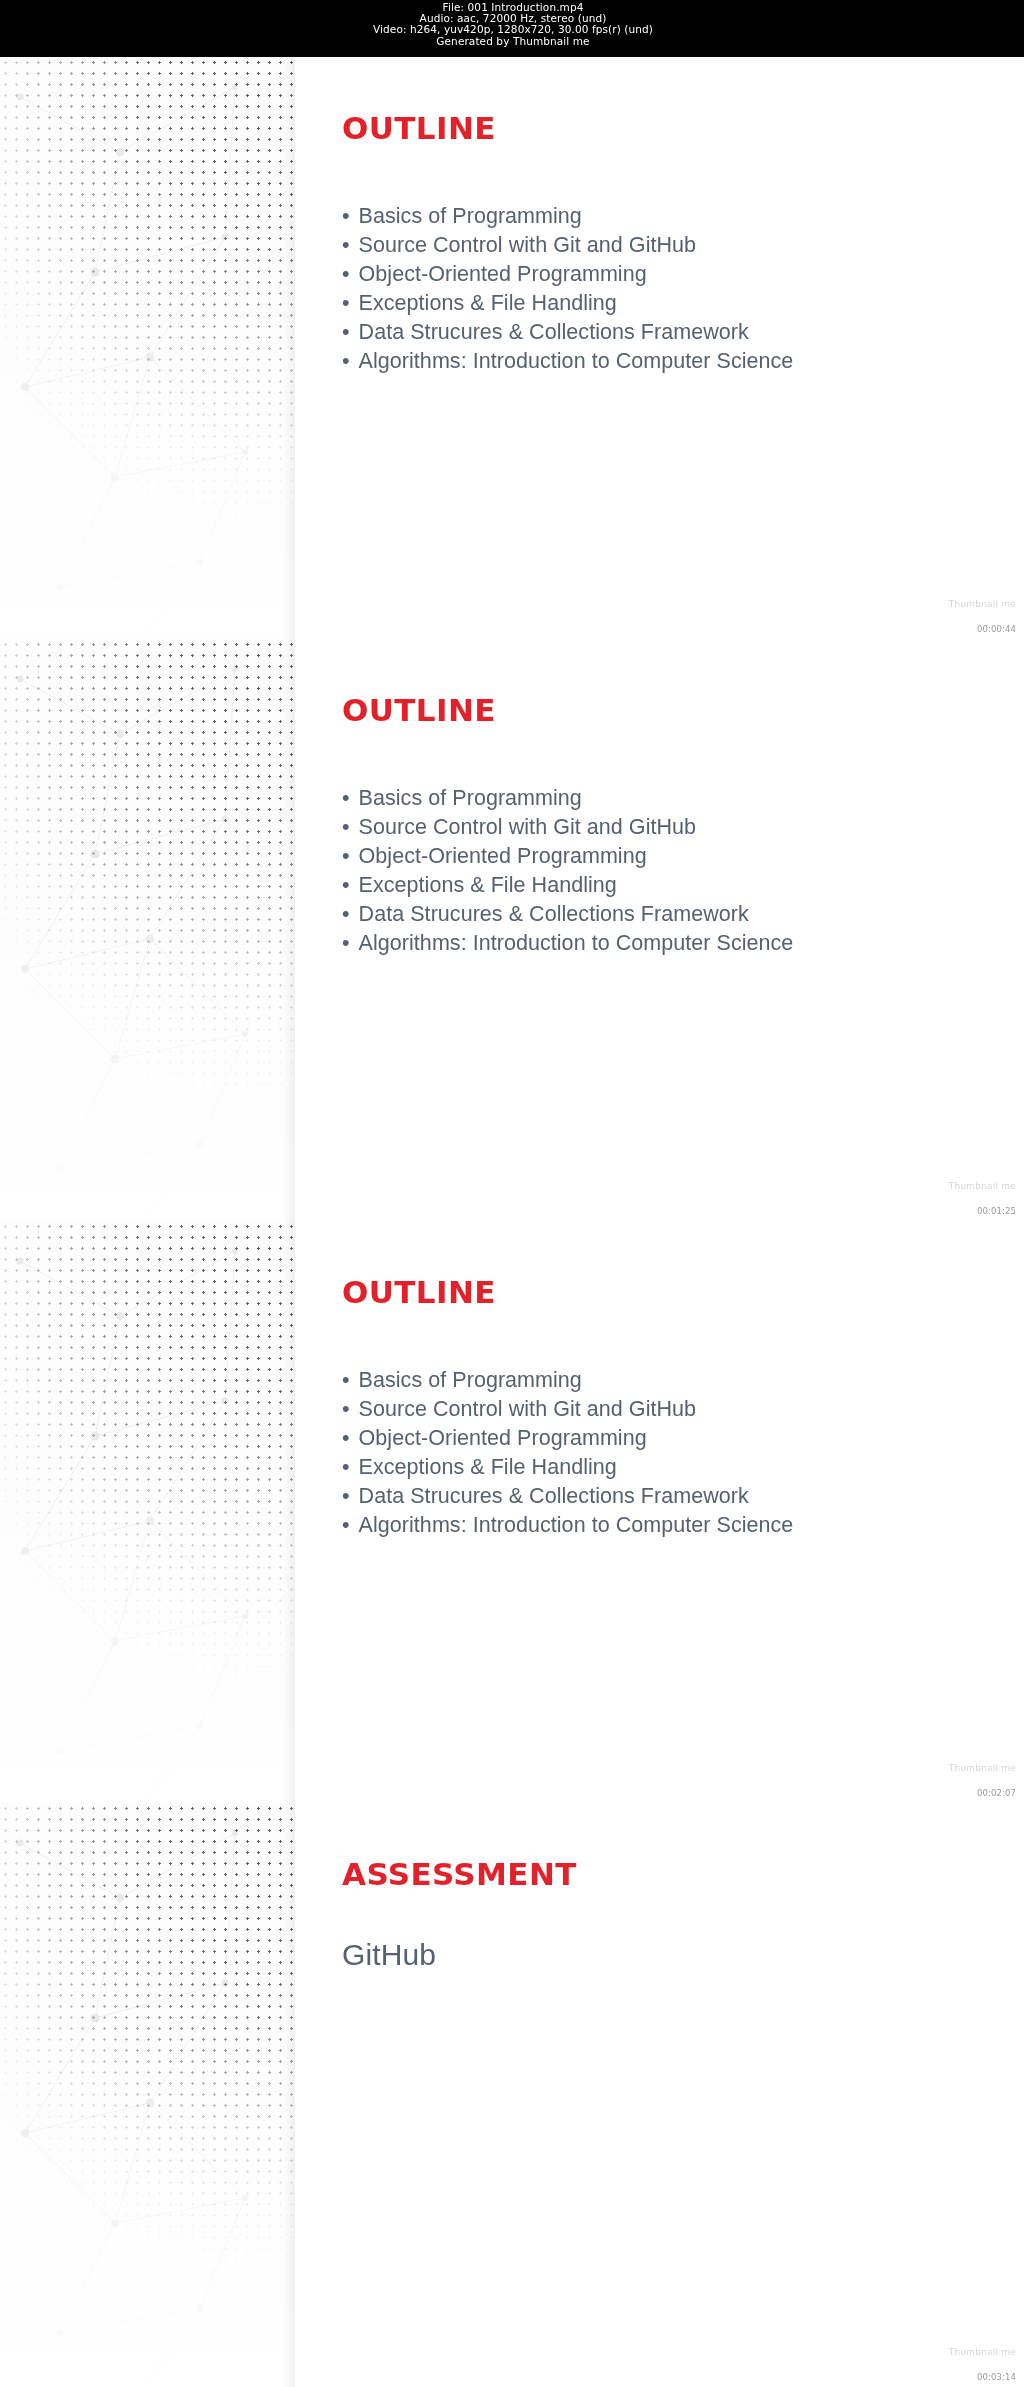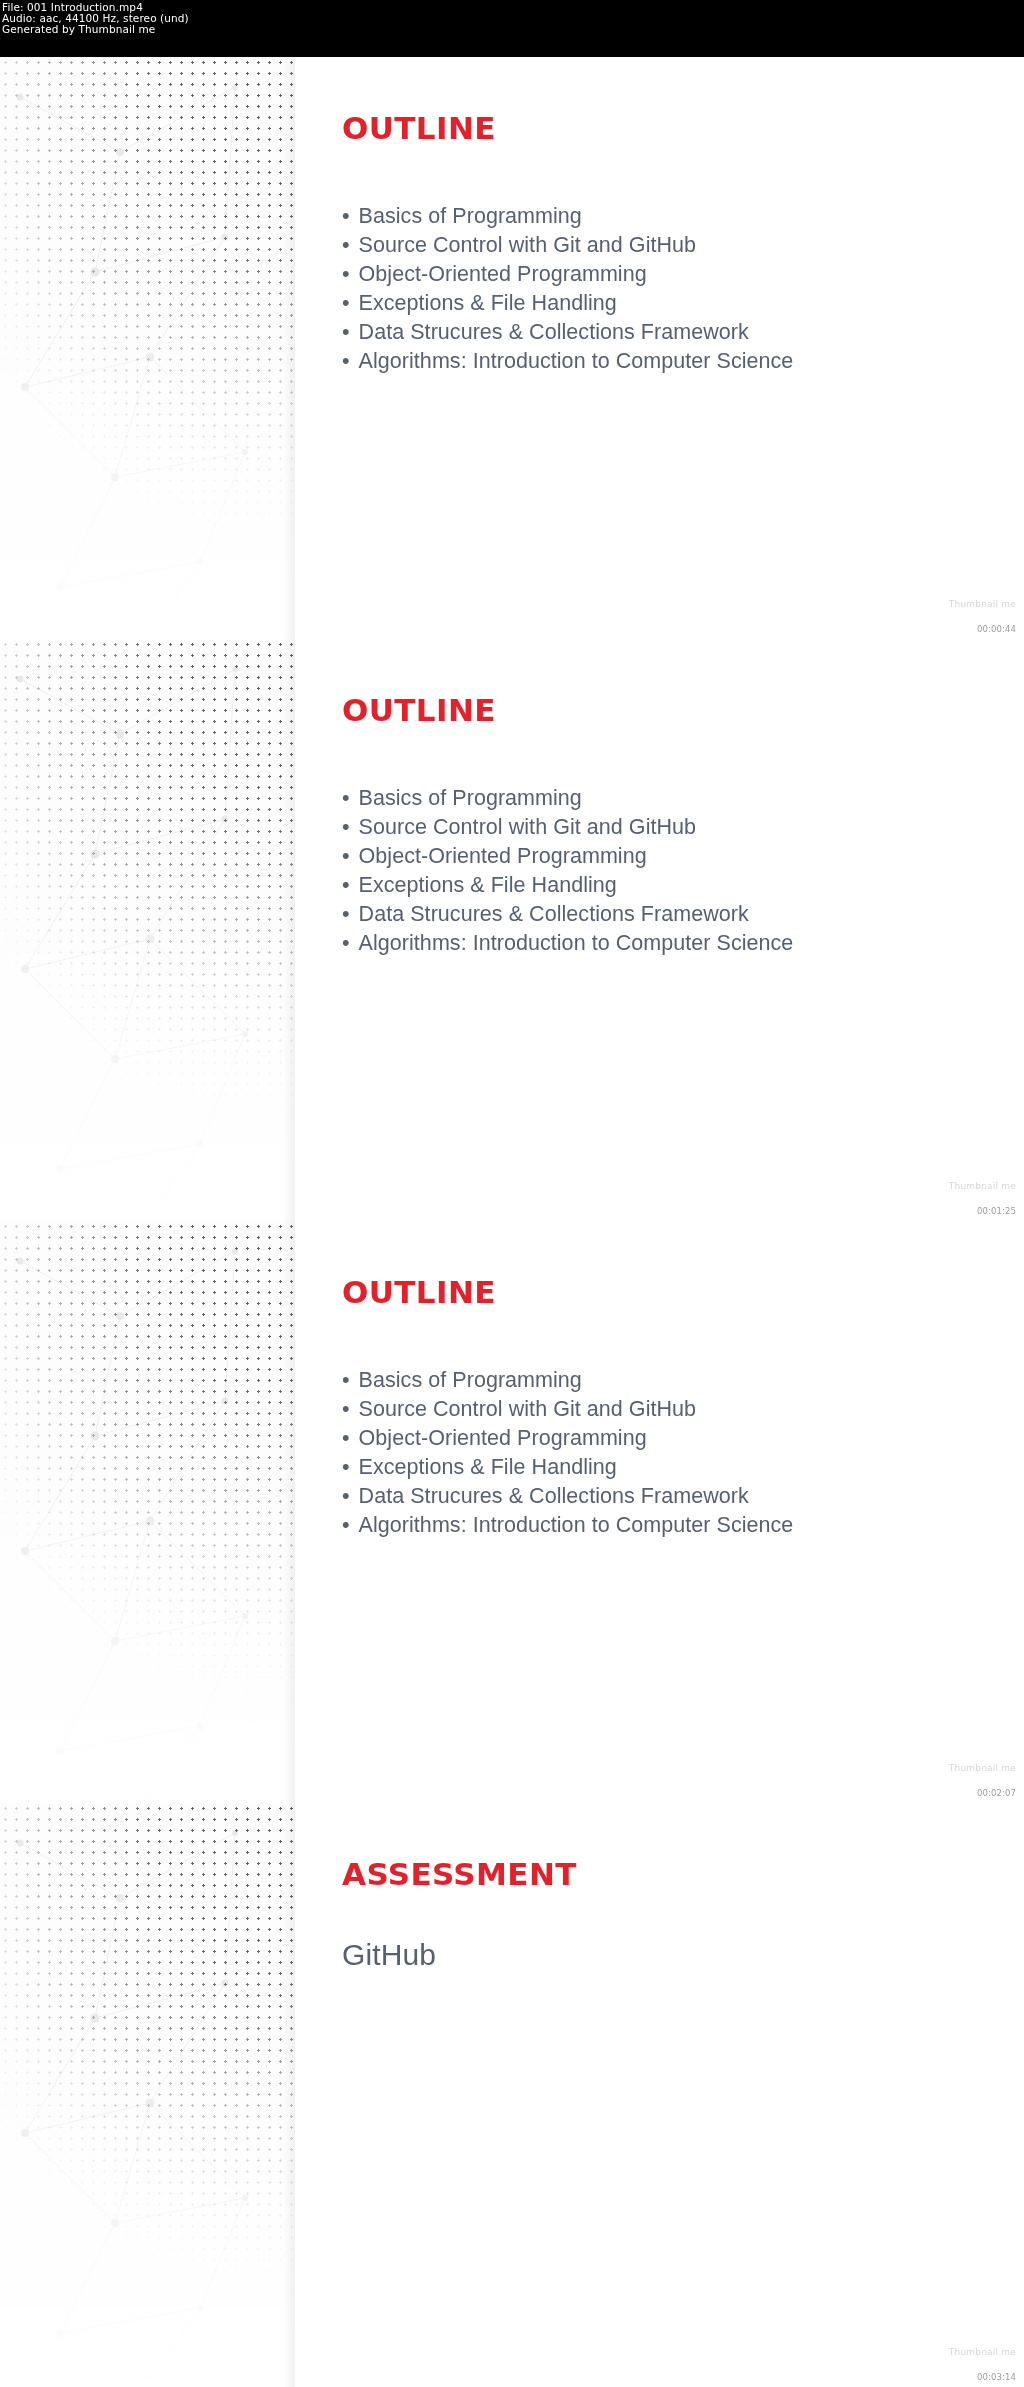--- a/index.html
+++ b/index.html
@@ -20,20 +20,21 @@
   }
 
   
   .meta-band {
     position: absolute;
     top: 0; left: 0;
     width: 1024px;
     height: 57px;
     background: #000000;
     padding: 2px 0 0 2px;
+    text-align: center;
   }
   .meta-line {
     display: block;
     color: #ffffff;
     font-family: "DejaVu Sans", sans-serif;
     font-size: 10.5px;
     line-height: 11.2px;
     letter-spacing: 0.1px;
     white-space: nowrap;
   }
@@ -193,21 +194,22 @@
     margin-top: 16px;
   }
 </style>
 </head>
 <body>
 
 <div class="sheet">
 
   <div class="meta-band" style="background: rgb(0, 0, 0);">
     <span class="meta-line">File: 001 Introduction.mp4</span>
-    <span class="meta-line">Audio: aac, 44100 Hz, stereo (und)</span>
+    <span class="meta-line">Audio: aac, 72000 Hz, stereo (und)</span>
+    <span class="meta-line">Video: h264, yuv420p, 1280x720, 30.00 fps(r) (und)</span>
     <span class="meta-line">Generated by Thumbnail me</span>
   </div>
 
   <div class="frames" id="frame-grid">
   <div class="frame">
 
     <div class="deco">
       <svg class="deco-net" viewBox="0 0 295 582" preserveAspectRatio="none">
         <line x1="20" y1="40" x2="120" y2="95"></line>
         <line x1="120" y1="95" x2="235" y2="30"></line>

